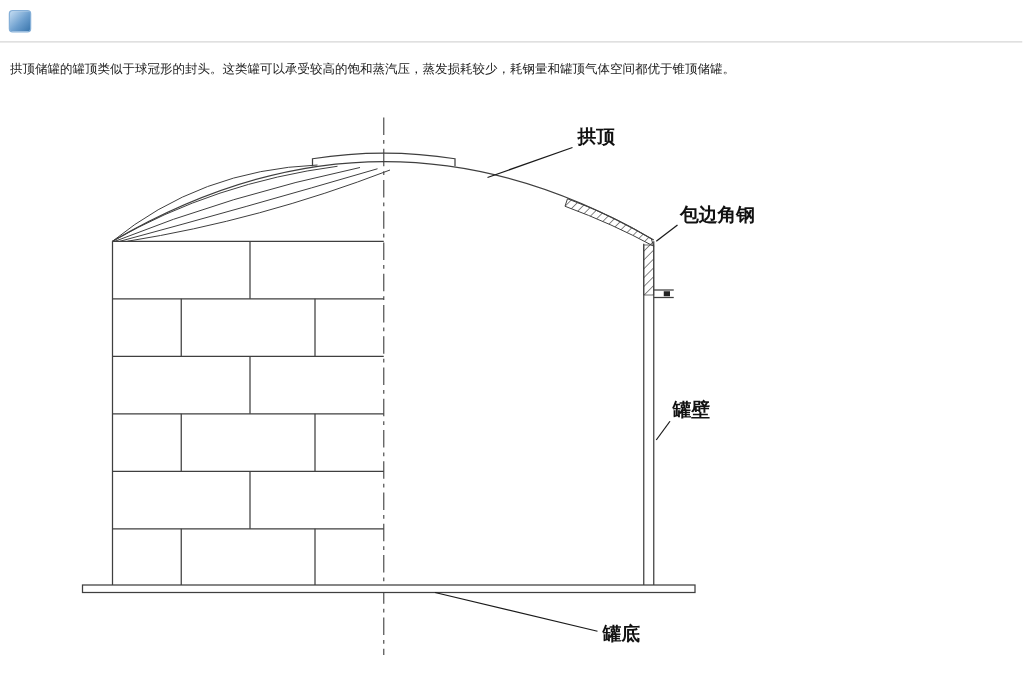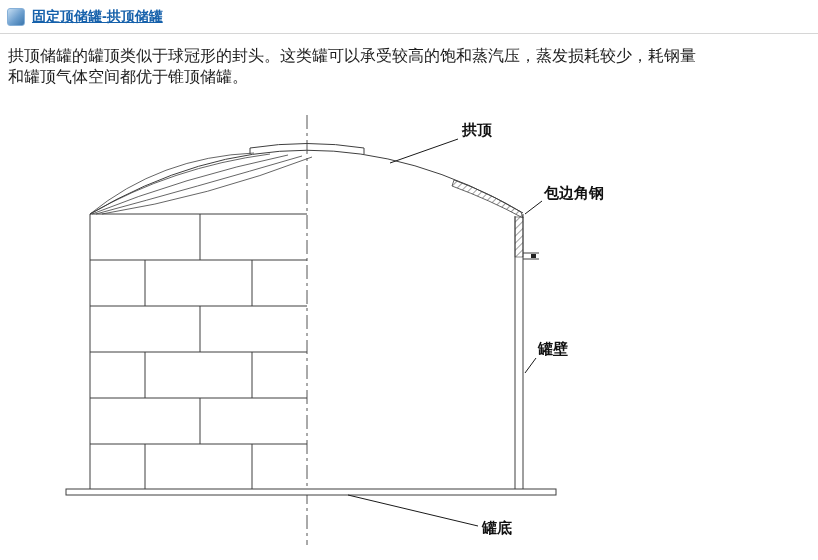--- a/index.html
+++ b/index.html
@@ -20,34 +20,33 @@
     border:1px solid #86b0d8;
   }
   .title {
     font-size:14px; font-weight:bold;
     color:#1661ab; text-decoration:underline;
     cursor:pointer;
   }
   .intro {
     width:692px;
     margin:11px 0 0 8px;
-    font-size:16px; line-height:21px; color:#1c1c1c;
+    font-size:10px; line-height:21px; color:#1c1c1c;
   }
   svg.diagram { display:block; margin-top:6px; }
   .dline { stroke:#3f3f3f; stroke-width:1; fill:none; }
   .thin  { stroke:#3f3f3f; stroke-width:0.8; fill:none; }
   .leader{ stroke:#1a1a1a; stroke-width:1; fill:none; }
   .lbl   { font-family:"Liberation Sans",sans-serif; font-size:15px; font-weight:bold; fill:#111; }
 </style>
 </head>
 <body>
 
 <div class="header">
   <span class="bullet"></span>
-  <span class="title">固定顶储罐-拱顶储罐</span>
 </div>
 
 <p class="intro">拱顶储罐的罐顶类似于球冠形的封头。这类罐可以承受较高的饱和蒸汽压，蒸发损耗较少，耗钢量和罐顶气体空间都优于锥顶储罐。</p>
 
 <svg class="diagram" width="818" height="462" viewBox="0 0 818 462" xmlns="http://www.w3.org/2000/svg">
 
   <defs>
     <pattern id="hatch" width="5" height="5" patternUnits="userSpaceOnUse" patternTransform="rotate(45)">
       <line x1="0" y1="0" x2="0" y2="5" stroke="#3f3f3f" stroke-width="1"></line>
     </pattern>

